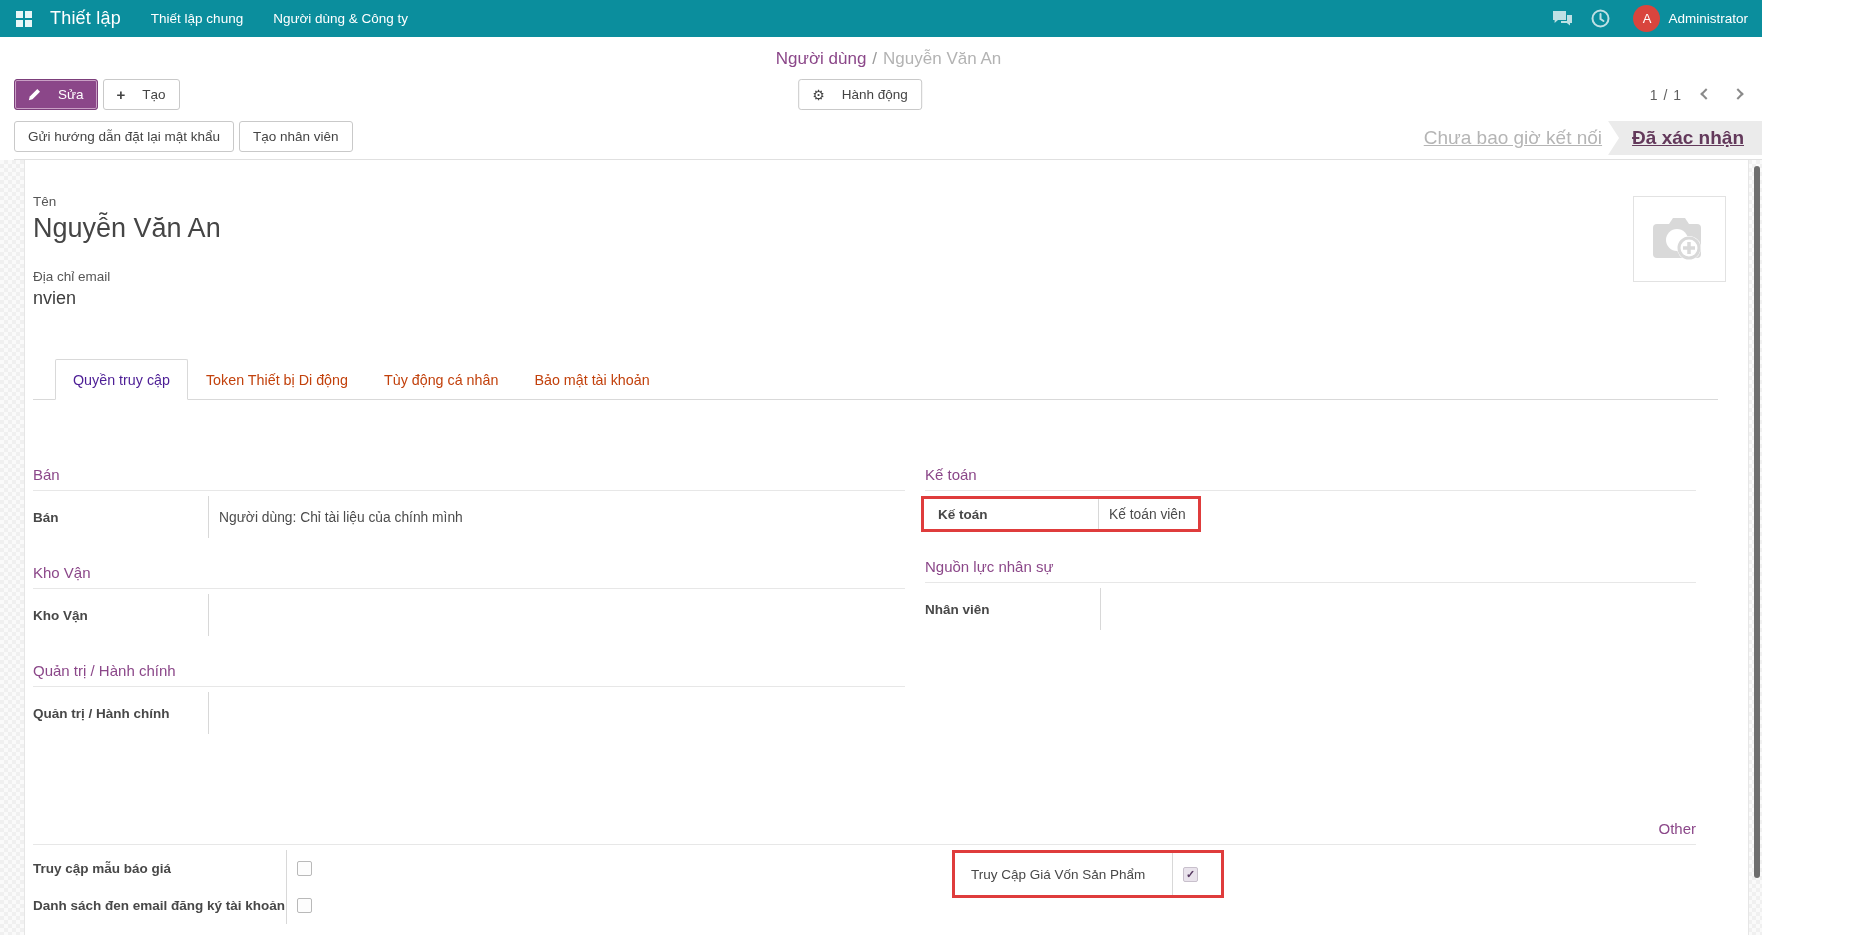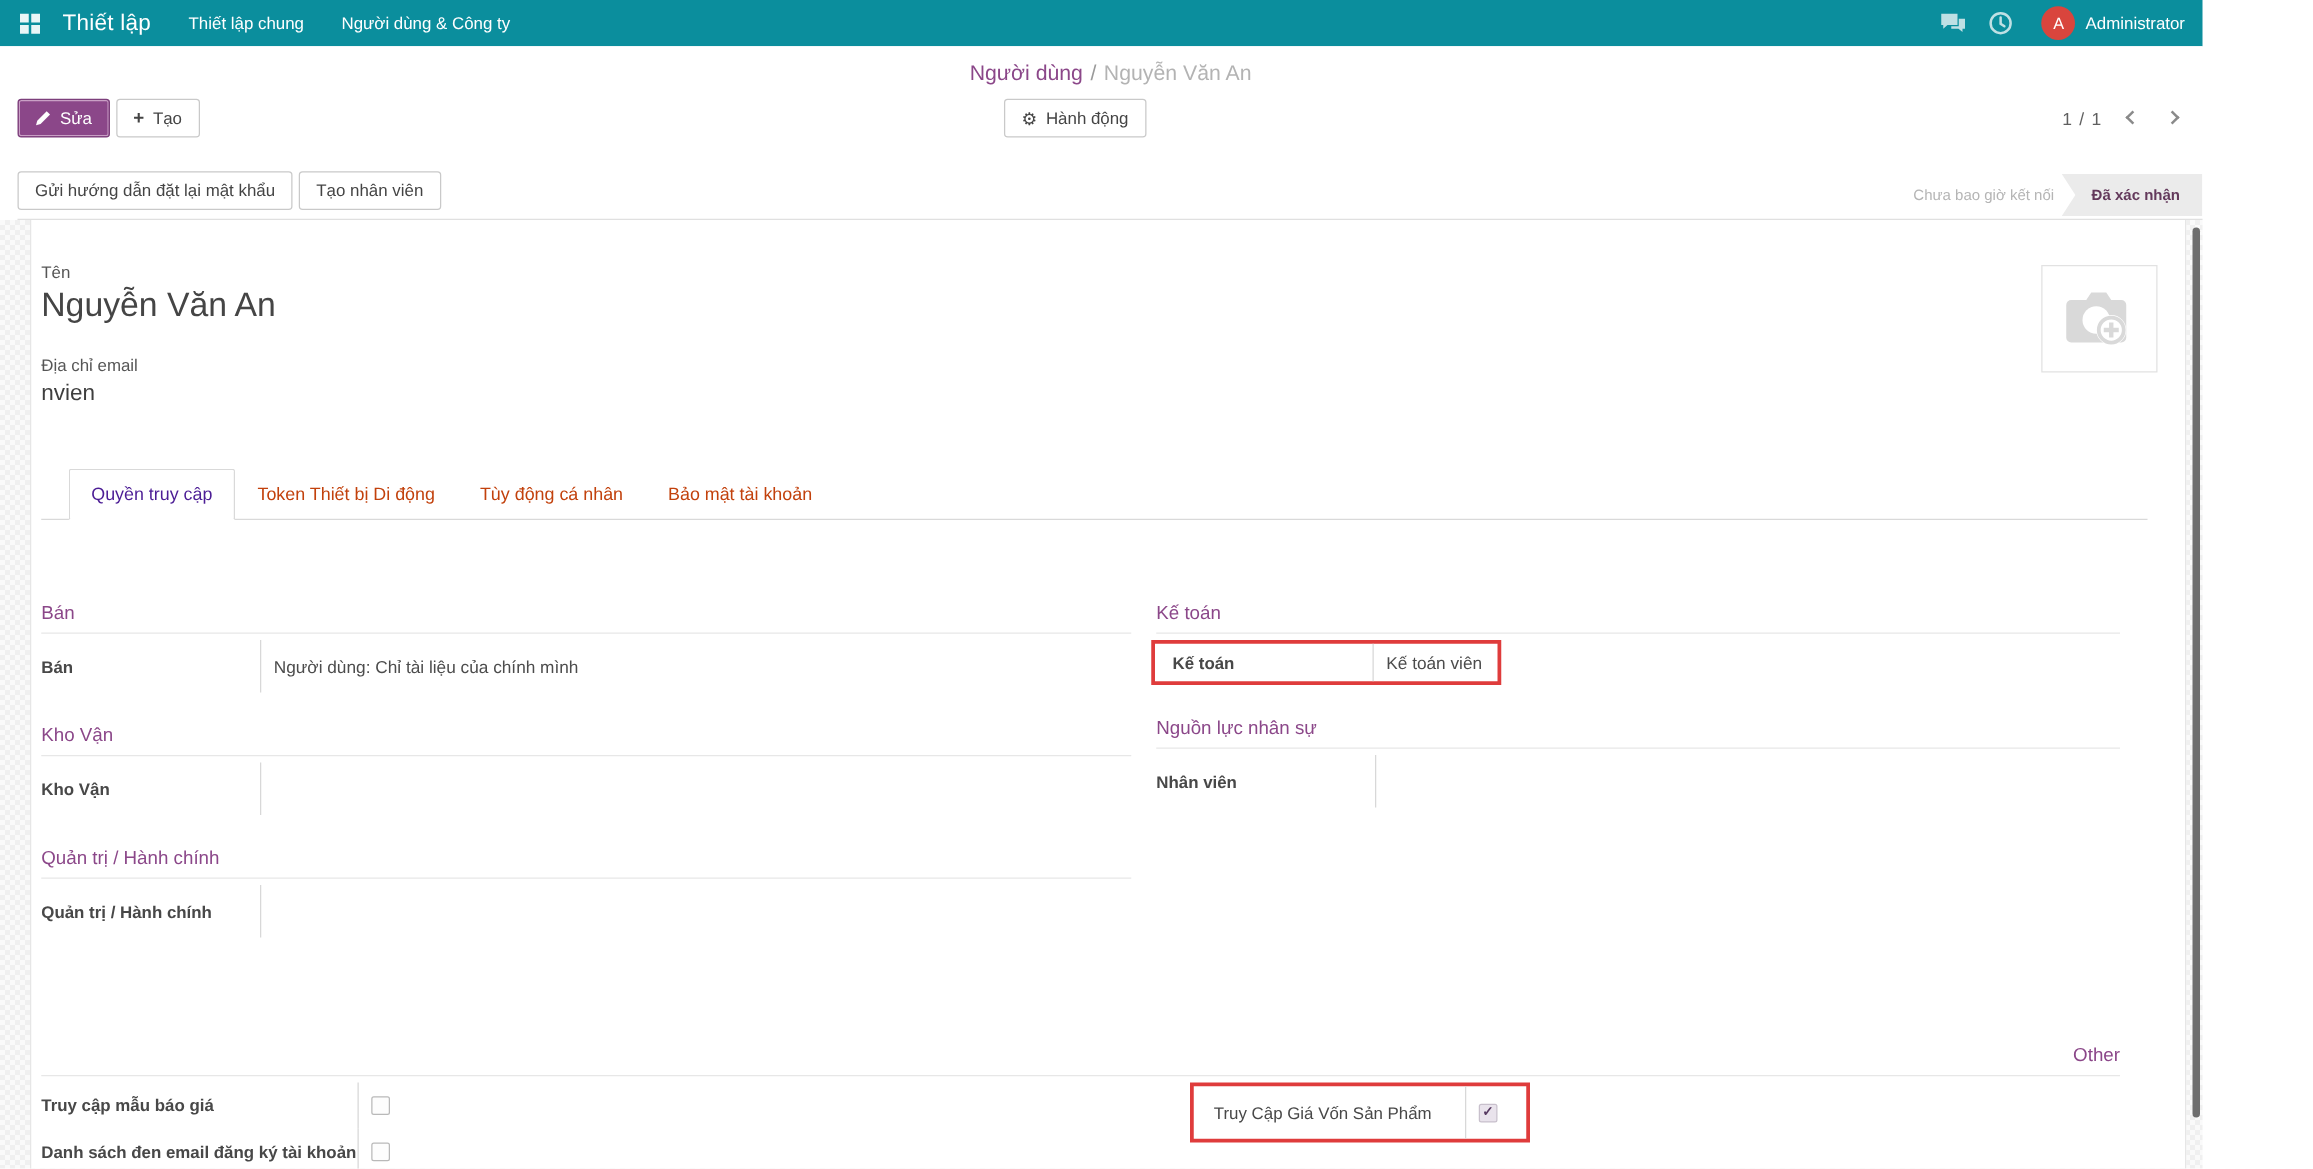--- a/index.html
+++ b/index.html
@@ -34,37 +34,37 @@
   
   .control-panel { background:#fff; padding:9px 0 0 14px; flex:0 0 auto; }
   .breadcrumb { font-size:17px; margin:3px 0 10px 1px;text-align:center; }
   .breadcrumb a { color:#8b4789; text-decoration:none; cursor:pointer; }
   .breadcrumb .sep { color:#9a9a9a; margin:0 6px; }
   .breadcrumb .current { color:#b3b3b3; }
 
   .btn {
     height:31px; padding:0 13px; background:#fff; border:1px solid #c9c9c9; border-radius:3px;
     font-family:inherit; font-size:13.5px; color:#444; cursor:pointer;
-    display:inline-flex; align-items:center; gap:7px; white-space:nowrap;
+    display:inline-flex; align-items:center; gap:17px; white-space:nowrap;
   }
   .btn-primary { background:#8b4789; border-color:#7c3f7b; color:#fff; box-shadow:0 0 0 1px #c9a0c5 inset; }
   .btn-row { position:relative; display:flex; align-items:center; padding-right:16px; }
   .left-btns { display:flex; gap:5px; }
   .action-btn { position:absolute; left:calc(50% - 28px); transform:translateX(-50%); }
   .pager { margin-left:auto; display:flex; align-items:center; gap:14px; color:#5f5f5f; }
   .pager-count { font-size:14px; letter-spacing:1px; }
   .chev-btn { border:none; background:none; cursor:pointer; width:18px; height:18px; position:relative; }
   .chev { position:absolute; top:4px; left:6px; width:8px; height:8px; border-left:2.5px solid #8a8a8a; border-bottom:2.5px solid #8a8a8a; }
   .chev.left  { transform:rotate(45deg); }
   .chev.right { transform:rotate(225deg); }
 
-  .second-row { display:flex; align-items:center; justify-content:space-between; margin-top:27px; border-bottom:1px solid #e0e0e0; }
+  .second-row { display:flex; align-items:flex-start; justify-content:space-between; margin-top:11px; border-bottom:1px solid #e0e0e0; }
   .second-left { display:flex; gap:5px; padding-bottom:7px; }
   .statusbar { display:flex; align-items:stretch; height:34px; }
-  .status { line-height:34px; font-size:12px; padding:0 16px; white-space:nowrap; }
+  .status { line-height:34px; font-size:19px; padding:0 16px; white-space:nowrap;text-decoration:underline; }
   .status-muted { color:#b5b5b5; padding-right:6px; }
   .status.active {
     background:#ebebeb; color:#63395b; font-weight:700; padding:0 18px 0 24px;
     clip-path:polygon(0 0,100% 0,100% 100%,0 100%,11px 50%);
   }
 
   
   .content {
     flex:1 1 auto; position:relative; overflow:hidden;
     background:repeating-conic-gradient(#f0f0f0 0% 25%, #fafafa 0% 50%);

